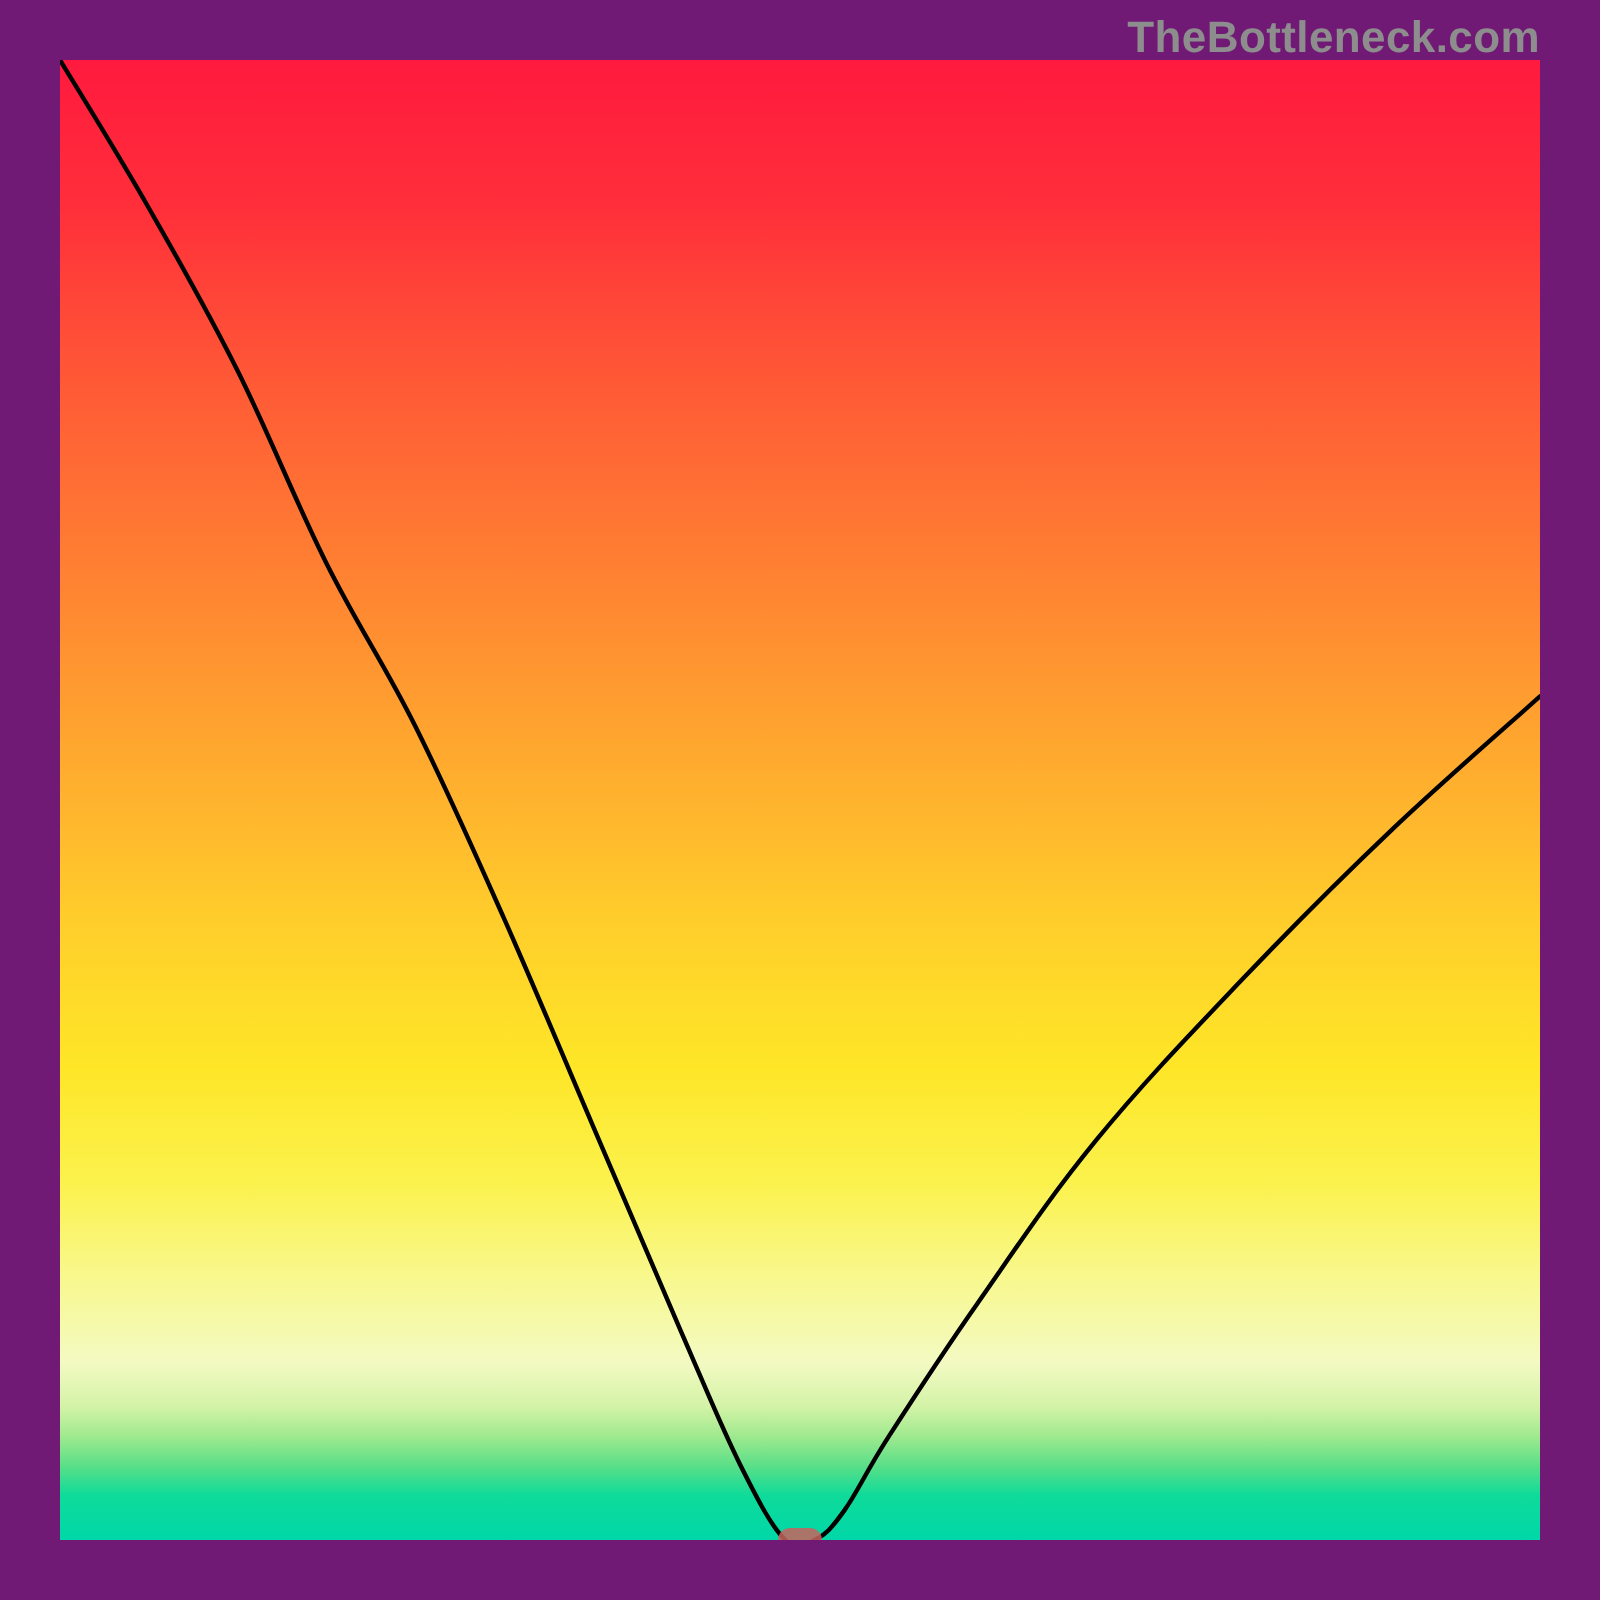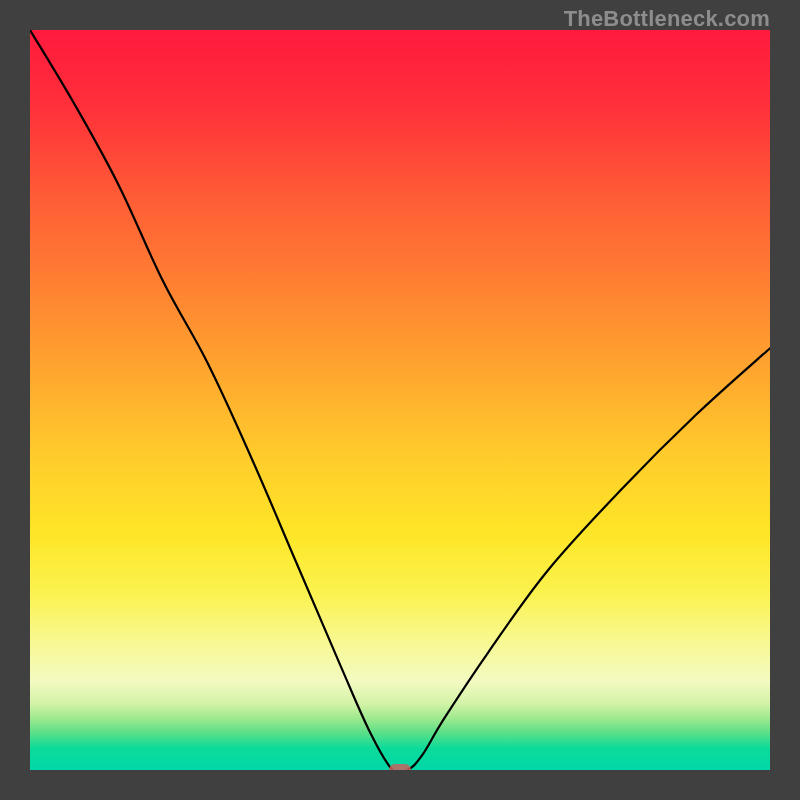--- a/index.html
+++ b/index.html
@@ -1,21 +1,21 @@
 <!DOCTYPE html>
 <html><head>
 <meta charset="utf-8">
 <style>
   * { margin: 0; padding: 0; box-sizing: border-box; }
   html, body { width: 800px; height: 800px; overflow: hidden; background: #000; }
   .frame {
     position: relative;
     width: 800px;
     height: 800px;
-    background: #404040;
+    background: #701a75;
   }
   .plot {
     position: absolute;
     left: 30px;
     top: 30px;
     width: 740px;
     height: 740px;
     overflow: hidden;
   }
   .gradient {

